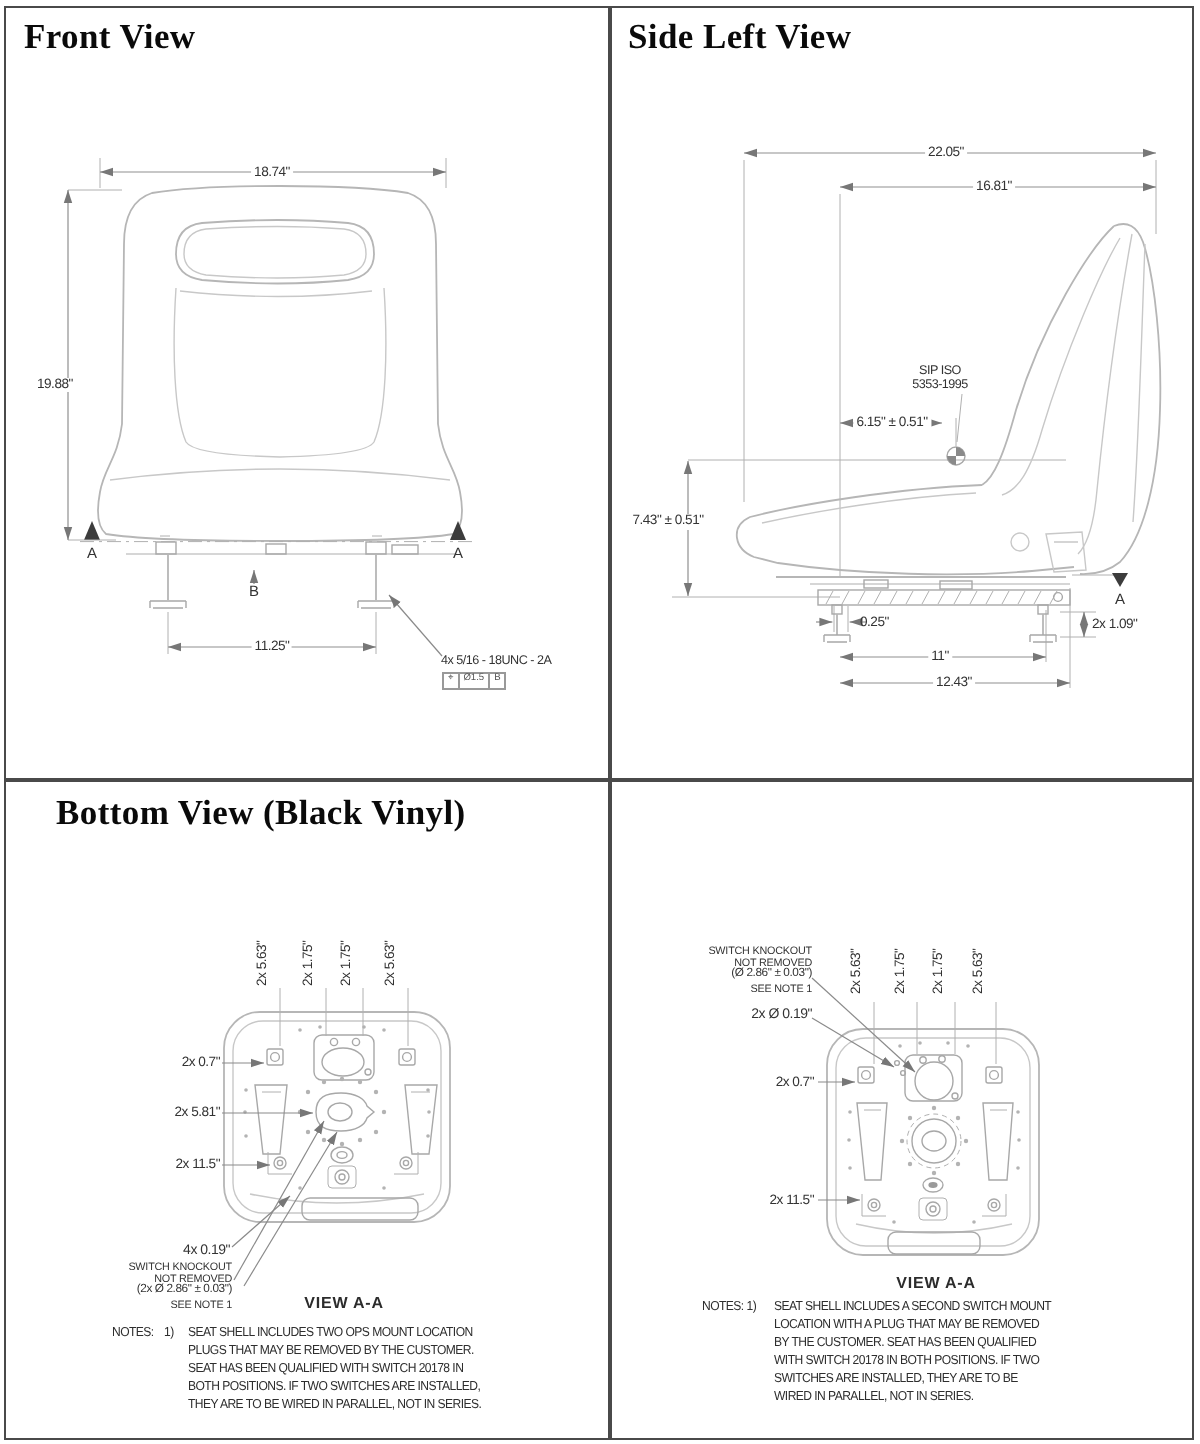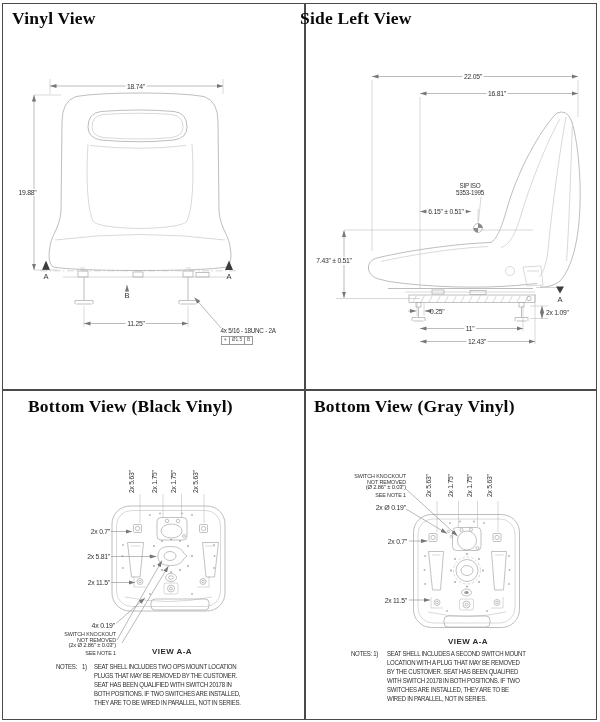--- a/index.html
+++ b/index.html
@@ -243,35 +243,35 @@
       <path class="ld" marker-end="url(#arr)" d="M409,600 H430"></path>
       <path class="ld" marker-end="url(#arr)" d="M406,489 L457.5,536"></path>
       <path class="ld" marker-end="url(#arr)" d="M406,509 L447,533.5"></path>
     </g>
   </svg>
 
   <div class="frame"></div>
   <div class="vdiv"></div>
   <div class="hdiv"></div>
 
-  <div class="title" style="left:12px;top:10px">Vinyl View</div>
+  <div class="title" style="left:12px;top:10px">Front View</div>
   <span class="lbl bg c" style="left:136px;top:82.5px">18.74"</span>
   <span class="lbl bg" style="left:17px;top:188.5px">19.88"</span>
   <span class="lbl bg c" style="left:136px;top:320px">11.25"</span>
   <span class="lbl aa c" style="left:46px;top:272.5px">A</span>
   <span class="lbl aa c" style="left:229px;top:272.5px">A</span>
   <span class="lbl aa c" style="left:127px;top:292px">B</span>
   <span class="lbl" style="left:220.5px;top:326.5px;font-size:6.3px">4x 5/16 - 18UNC - 2A</span>
   <div class="gdt" style="left:221px;top:335.5px">
     <span>⌖</span>
     <span>Ø1.5</span>
     <span>B</span>
   </div>
 
-  <div class="title" style="left:300px;top:10px">Side Left View</div>
+  <div class="title" style="left:314px;top:10px">Side Left View</div>
   <span class="lbl bg c" style="left:473px;top:73px">22.05"</span>
   <span class="lbl bg c" style="left:497px;top:90px">16.81"</span>
   <span class="lbl c" style="left:470px;top:181.5px;font-size:6.3px">SIP ISO</span>
   <span class="lbl c" style="left:470px;top:188.5px;font-size:6.3px">5353-1995</span>
   <span class="lbl bg c" style="left:446px;top:207.5px">6.15" ± 0.51"</span>
   <span class="lbl bg c" style="left:334px;top:257px">7.43" ± 0.51"</span>
   <span class="lbl" style="left:430px;top:307.5px">0.25"</span>
   <span class="lbl bg c" style="left:470px;top:325px">11"</span>
   <span class="lbl bg c" style="left:477px;top:338px">12.43"</span>
   <span class="lbl" style="left:546px;top:308.5px">2x 1.09"</span>
@@ -294,21 +294,20 @@
   <span class="notes" style="left:56px;top:662.5px">NOTES:</span>
   <span class="notes" style="left:81.5px;top:662.5px">1)</span>
   <div class="notes" style="left:94px;top:662.5px">
     <div class="nline">SEAT SHELL INCLUDES TWO OPS MOUNT LOCATION</div>
     <div class="nline">PLUGS THAT MAY BE REMOVED BY THE CUSTOMER.</div>
     <div class="nline">SEAT HAS BEEN QUALIFIED WITH SWITCH 20178 IN</div>
     <div class="nline">BOTH POSITIONS. IF TWO SWITCHES ARE INSTALLED,</div>
     <div class="nline">THEY ARE TO BE WIRED IN PARALLEL, NOT IN SERIES.</div>
   </div>
 
-  <div class="title" style="left:314px;top:398px">Bottom View (Gray Vinyl)</div>
   <span class="lbl vl" style="left:433.2px;top:497px">2x 5.63"</span>
   <span class="lbl vl" style="left:454.7px;top:497px">2x 1.75"</span>
   <span class="lbl vl" style="left:473.7px;top:497px">2x 1.75"</span>
   <span class="lbl vl" style="left:494.2px;top:497px">2x 5.63"</span>
   <span class="lbl r small" style="left:345px;width:61px;top:472.5px">SWITCH KNOCKOUT</span>
   <span class="lbl r small" style="left:345px;width:61px;top:478.5px">NOT REMOVED</span>
   <span class="lbl r med" style="left:335px;width:71px;top:484px">(Ø 2.86" ± 0.03")</span>
   <span class="lbl r small" style="left:345px;width:61px;top:491.5px">SEE NOTE 1</span>
   <span class="lbl r big" style="left:357px;width:49px;top:503.5px">2x Ø 0.19"</span>
   <span class="lbl r" style="left:364px;width:43px;top:537.5px">2x 0.7"</span>

